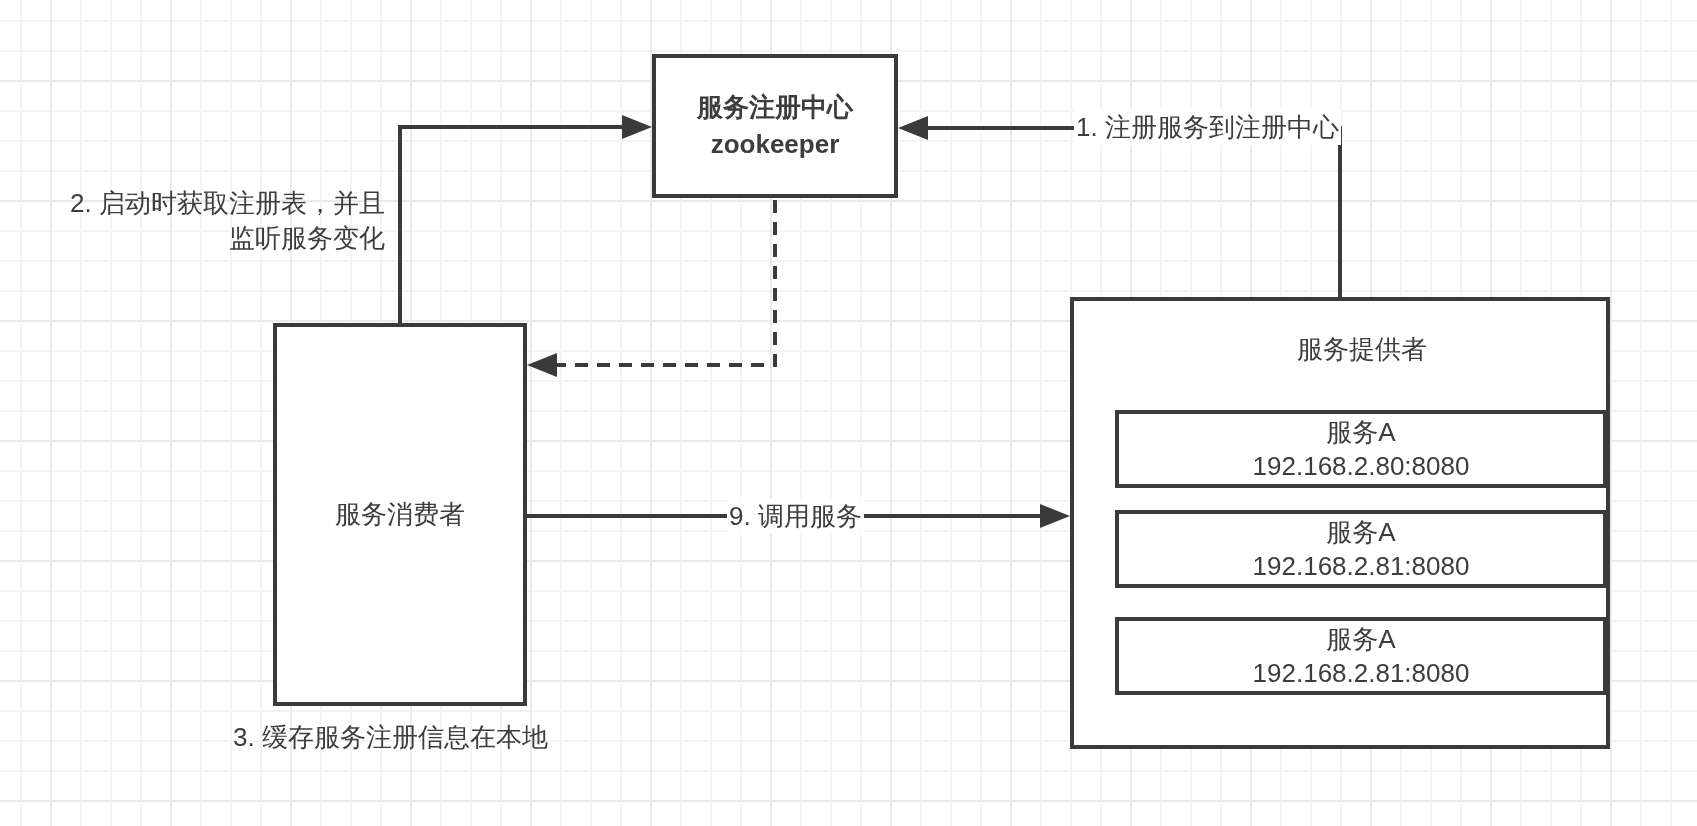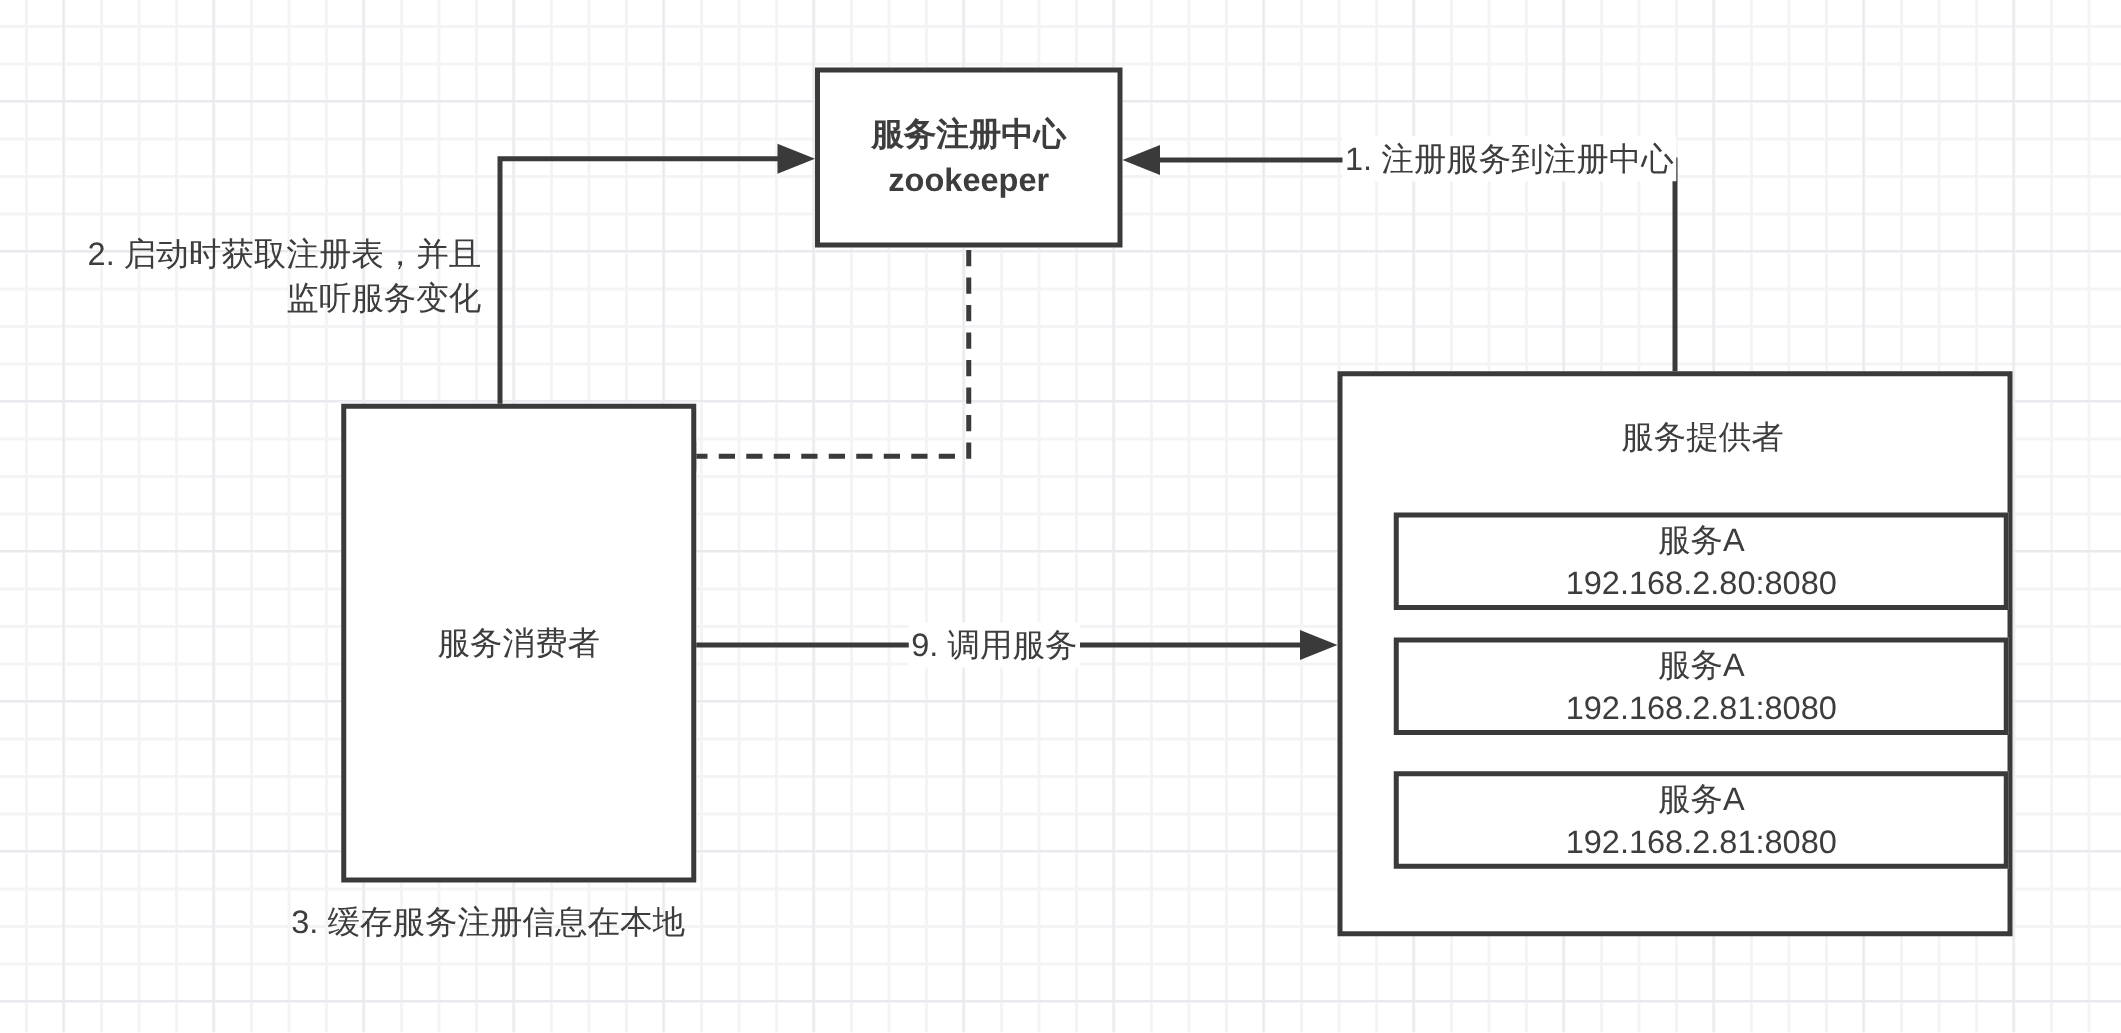--- a/index.html
+++ b/index.html
@@ -54,21 +54,21 @@
     text-align: center;
   }
   .node-registry {
     left: 652px; top: 54px;
     width: 246px; height: 144px;
     display: flex; flex-direction: column;
     align-items: center; justify-content: center; font-weight: bold;
   }
   .node-consumer {
     left: 273px; top: 323px;
-    width: 284px; height: 383px;
+    width: 254px; height: 383px;
     display: flex; align-items: center; justify-content: center;
   }
   .node-provider {
     left: 1070px; top: 297px;
     width: 540px; height: 452px;
   }
   .provider-title {
     position: absolute;
     left: 0; top: 30px;
     width: 100%;

